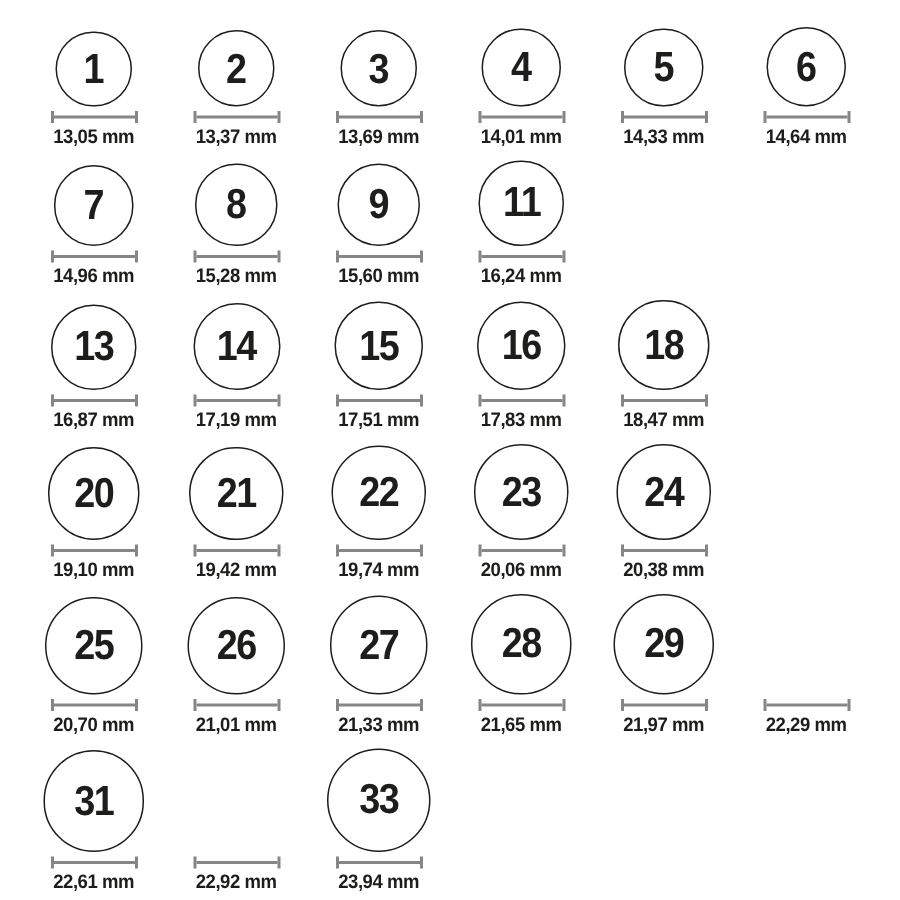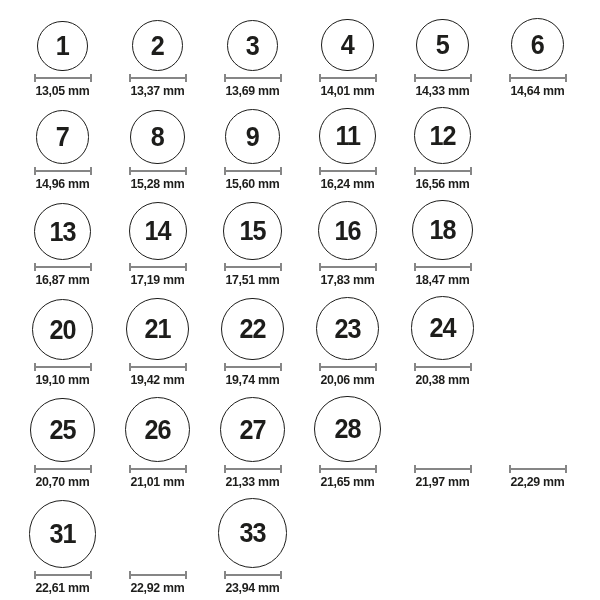--- a/index.html
+++ b/index.html
@@ -142,27 +142,20 @@
         <div class="dim"></div>
         <div class="label">15,60 mm</div>
       </div>
       <div class="cell">
         <div class="circle" style="width:56.3px;height:56.3px">
           <span class="num">11</span>
         </div>
         <div class="dim"></div>
         <div class="label">16,24 mm</div>
       </div>
-      <div class="cell">
-        <div class="circle" style="width:56.8px;height:56.8px">
-          <span class="num">12</span>
-        </div>
-        <div class="dim"></div>
-        <div class="label">16,56 mm</div>
-      </div>
     </div>
   <div class="row">
       <div class="cell">
         <div class="circle" style="width:57.4px;height:57.4px">
           <span class="num">13</span>
         </div>
         <div class="dim"></div>
         <div class="label">16,87 mm</div>
       </div>
       <div class="cell">
@@ -254,20 +247,23 @@
         <div class="label">21,33 mm</div>
       </div>
       <div class="cell">
         <div class="circle" style="width:66.2px;height:66.2px">
           <span class="num">28</span>
         </div>
         <div class="dim"></div>
         <div class="label">21,65 mm</div>
       </div>
       <div class="cell">
+        <div class="circle" style="width:66.8px;height:66.8px">
+          <span class="num">29</span>
+        </div>
         <div class="dim"></div>
         <div class="label">21,97 mm</div>
       </div>
       <div class="cell">
         <div class="dim"></div>
         <div class="label">22,29 mm</div>
       </div>
     </div>
   <div class="row">
       <div class="cell">

